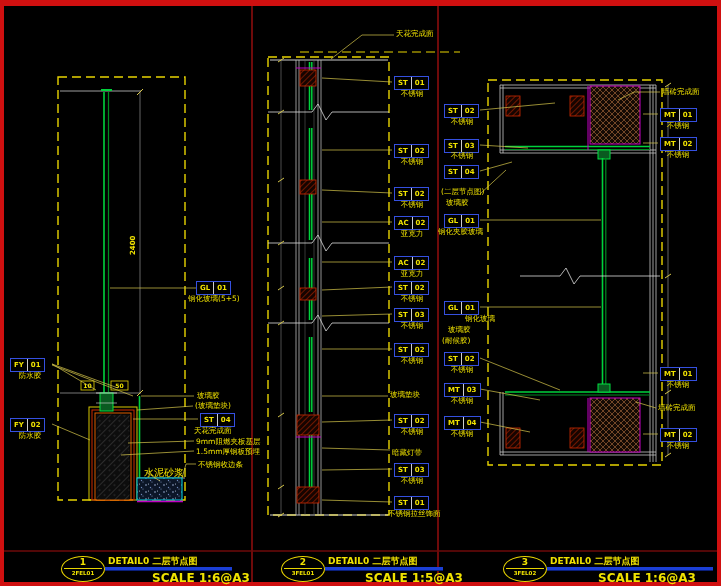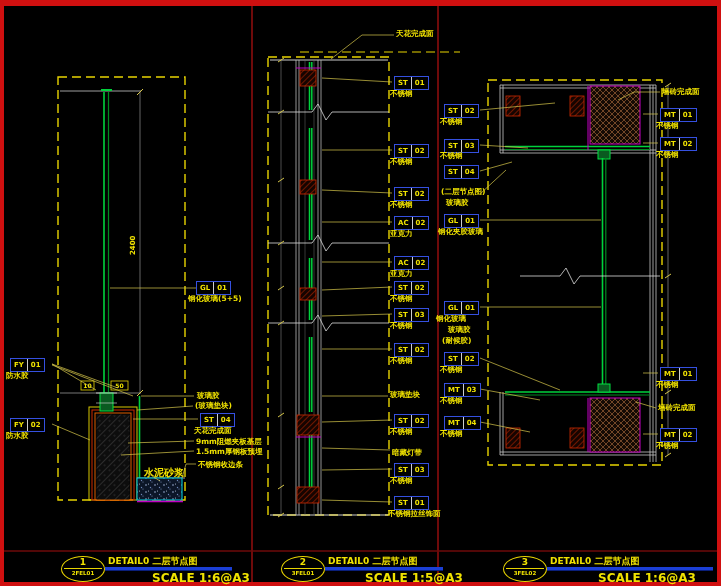--- a/index.html
+++ b/index.html
@@ -3,23 +3,23 @@
 <meta charset="utf-8">
 <style>
   html,body{margin:0;padding:0;background:#000;}
   #stage{position:relative;width:721px;height:586px;background:#000;overflow:hidden;
          font-family:"DejaVu Sans",sans-serif;}
   #stage svg{position:absolute;left:0;top:0;}
   .tag{position:absolute;display:flex;height:12px;border:1px solid #3550e0;background:#000;
        color:#f0e200;font-weight:bold;font-size:7px;line-height:10px;z-index:3;}
   .tag .tc{padding:0 3px;display:flex;align-items:center;min-width:8px;justify-content:center;}
   .tag .tc + .tc{border-left:1px solid #cfcfcf;}
-  .cap,.note{position:absolute;color:#f0e200;font-weight:bold;font-size:7.5px;
+  .cap,.note{position:absolute;color:#f0e200;font-weight:normal;font-size:7.5px;
        white-space:nowrap;z-index:3;}
-  .ctr{text-align:left;}
+  .ctr{text-align:center;}
   .note.sm{font-size:10px;}
   .tb-circle{position:absolute;width:42px;height:24px;border:1.5px solid #e8d400;
        border-radius:50%;z-index:3;}
   .tb-circle .num{position:absolute;top:0px;left:0;right:0;text-align:center;
        font-size:9px;font-weight:bold;color:#f0e200;}
   .tb-circle .div{position:absolute;left:2px;right:2px;top:11px;height:1px;background:#e8d400;}
   .tb-circle .ref{position:absolute;top:13px;left:0;right:0;text-align:center;
        font-size:5.5px;font-weight:bold;color:#f0e200;}
   .tb-title{position:absolute;font-size:9px;font-weight:bold;color:#f0e200;white-space:nowrap;z-index:3;}
   .tb-bar{position:absolute;height:3px;background:#1b3fd6;box-shadow:0 1px 0 #0a1f7a;z-index:3;}
@@ -357,21 +357,21 @@
 <div class="cap" style="left:446px;top:198px">玻璃胶</div>
 <div class="tag" style="left:444px;top:214px">
       <span class="tc">GL</span>
       <span class="tc">01</span>
     </div>
 <div class="cap" style="left:438px;top:227px">钢化夹胶玻璃</div>
 <div class="tag" style="left:444px;top:301px">
       <span class="tc">GL</span>
       <span class="tc">01</span>
     </div>
-<div class="cap" style="left:436px;top:314px">钢化玻璃</div>
+<div class="cap" style="left:465px;top:314px">钢化玻璃</div>
 <div class="cap" style="left:448px;top:325px">玻璃胶</div>
 <div class="cap" style="left:442px;top:336px">(耐候胶)</div>
 <div class="tag" style="left:444px;top:352px">
       <span class="tc">ST</span>
       <span class="tc">02</span>
     </div>
 <div class="cap ctr" style="left:440px;top:365px;width:44px">不锈钢</div>
 <div class="tag" style="left:444px;top:383px">
       <span class="tc">MT</span>
       <span class="tc">03</span>

